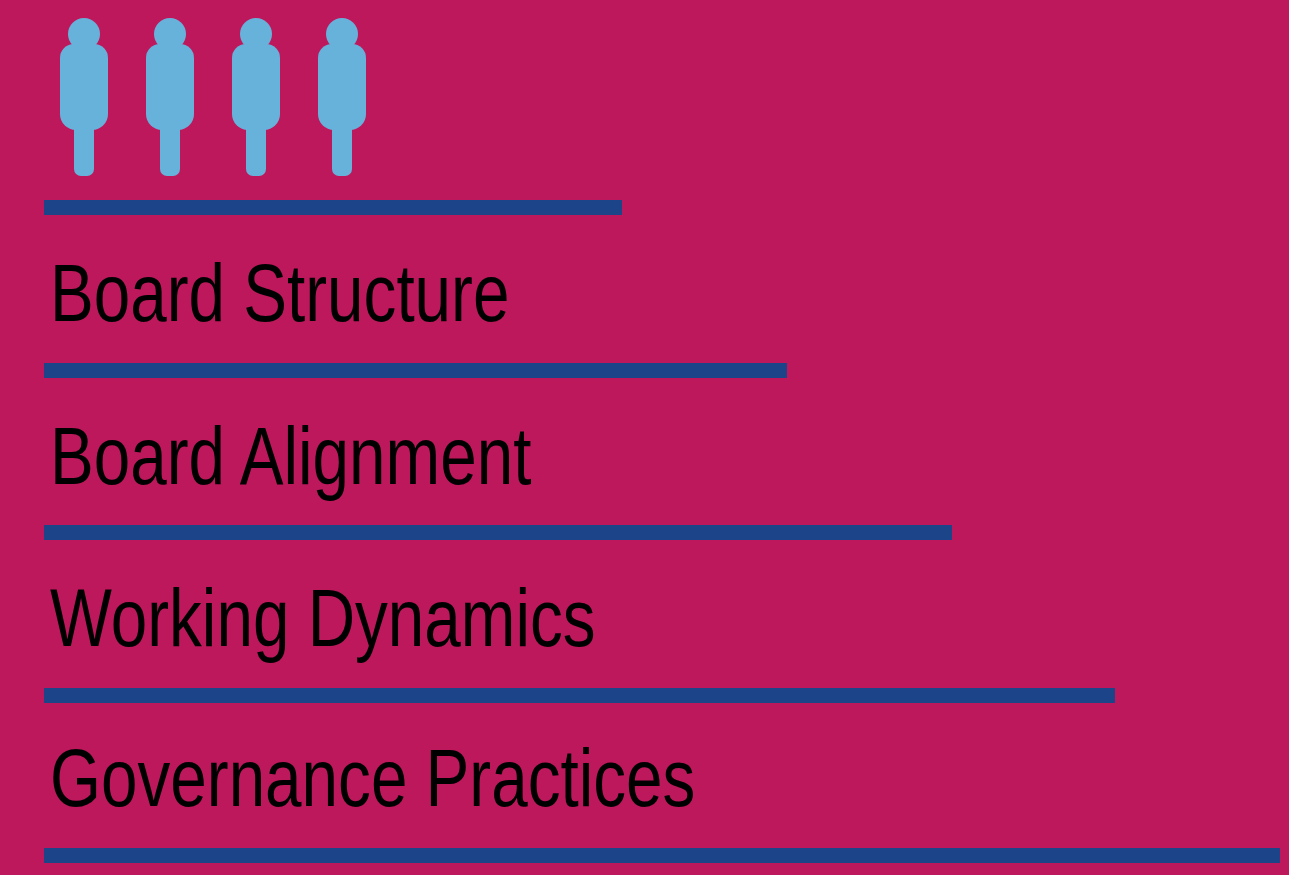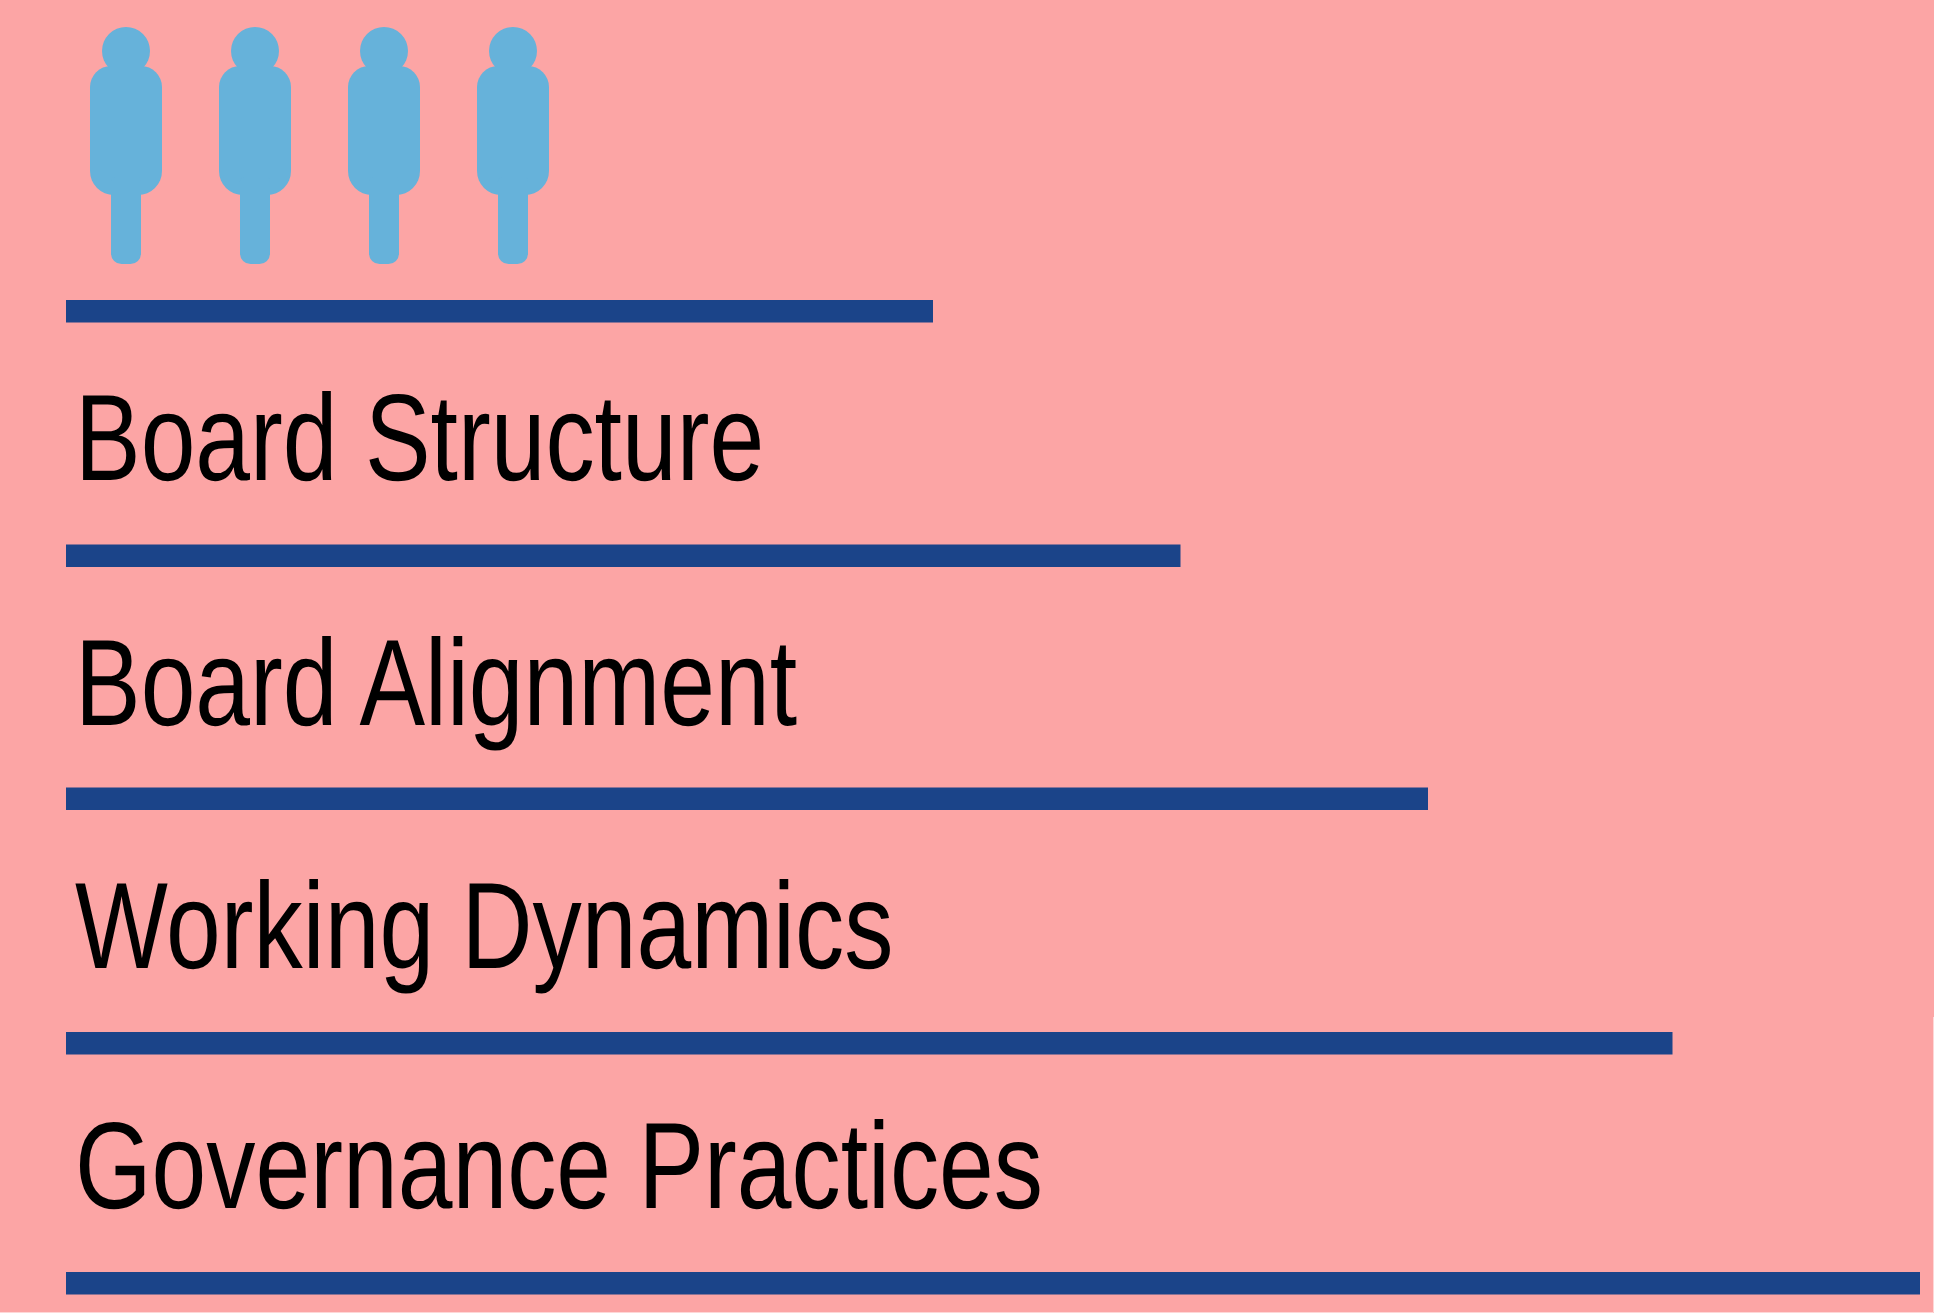--- a/index.html
+++ b/index.html
@@ -86,21 +86,21 @@
     font-stretch: condensed;
     transform: scaleX(0.80);
     transform-origin: left center;
     white-space: nowrap;
     letter-spacing: 0px;
   }
 </style>
 </head>
 <body>
 
-<div id="slide" style="background: #fca5a5;">
+<div id="slide" style="background: #be185d;">
 
   <div id="people-group">
 
     <div class="person-icon" style="left:0px;">
       <span class="head" style="background: rgb(102, 178, 218);"></span>
       <span class="body" style="background: rgb(102, 178, 218);"></span>
       <span class="legs" style="background: rgb(102, 178, 218);"></span>
     </div>
 
     <div class="person-icon" style="left:86px;">

